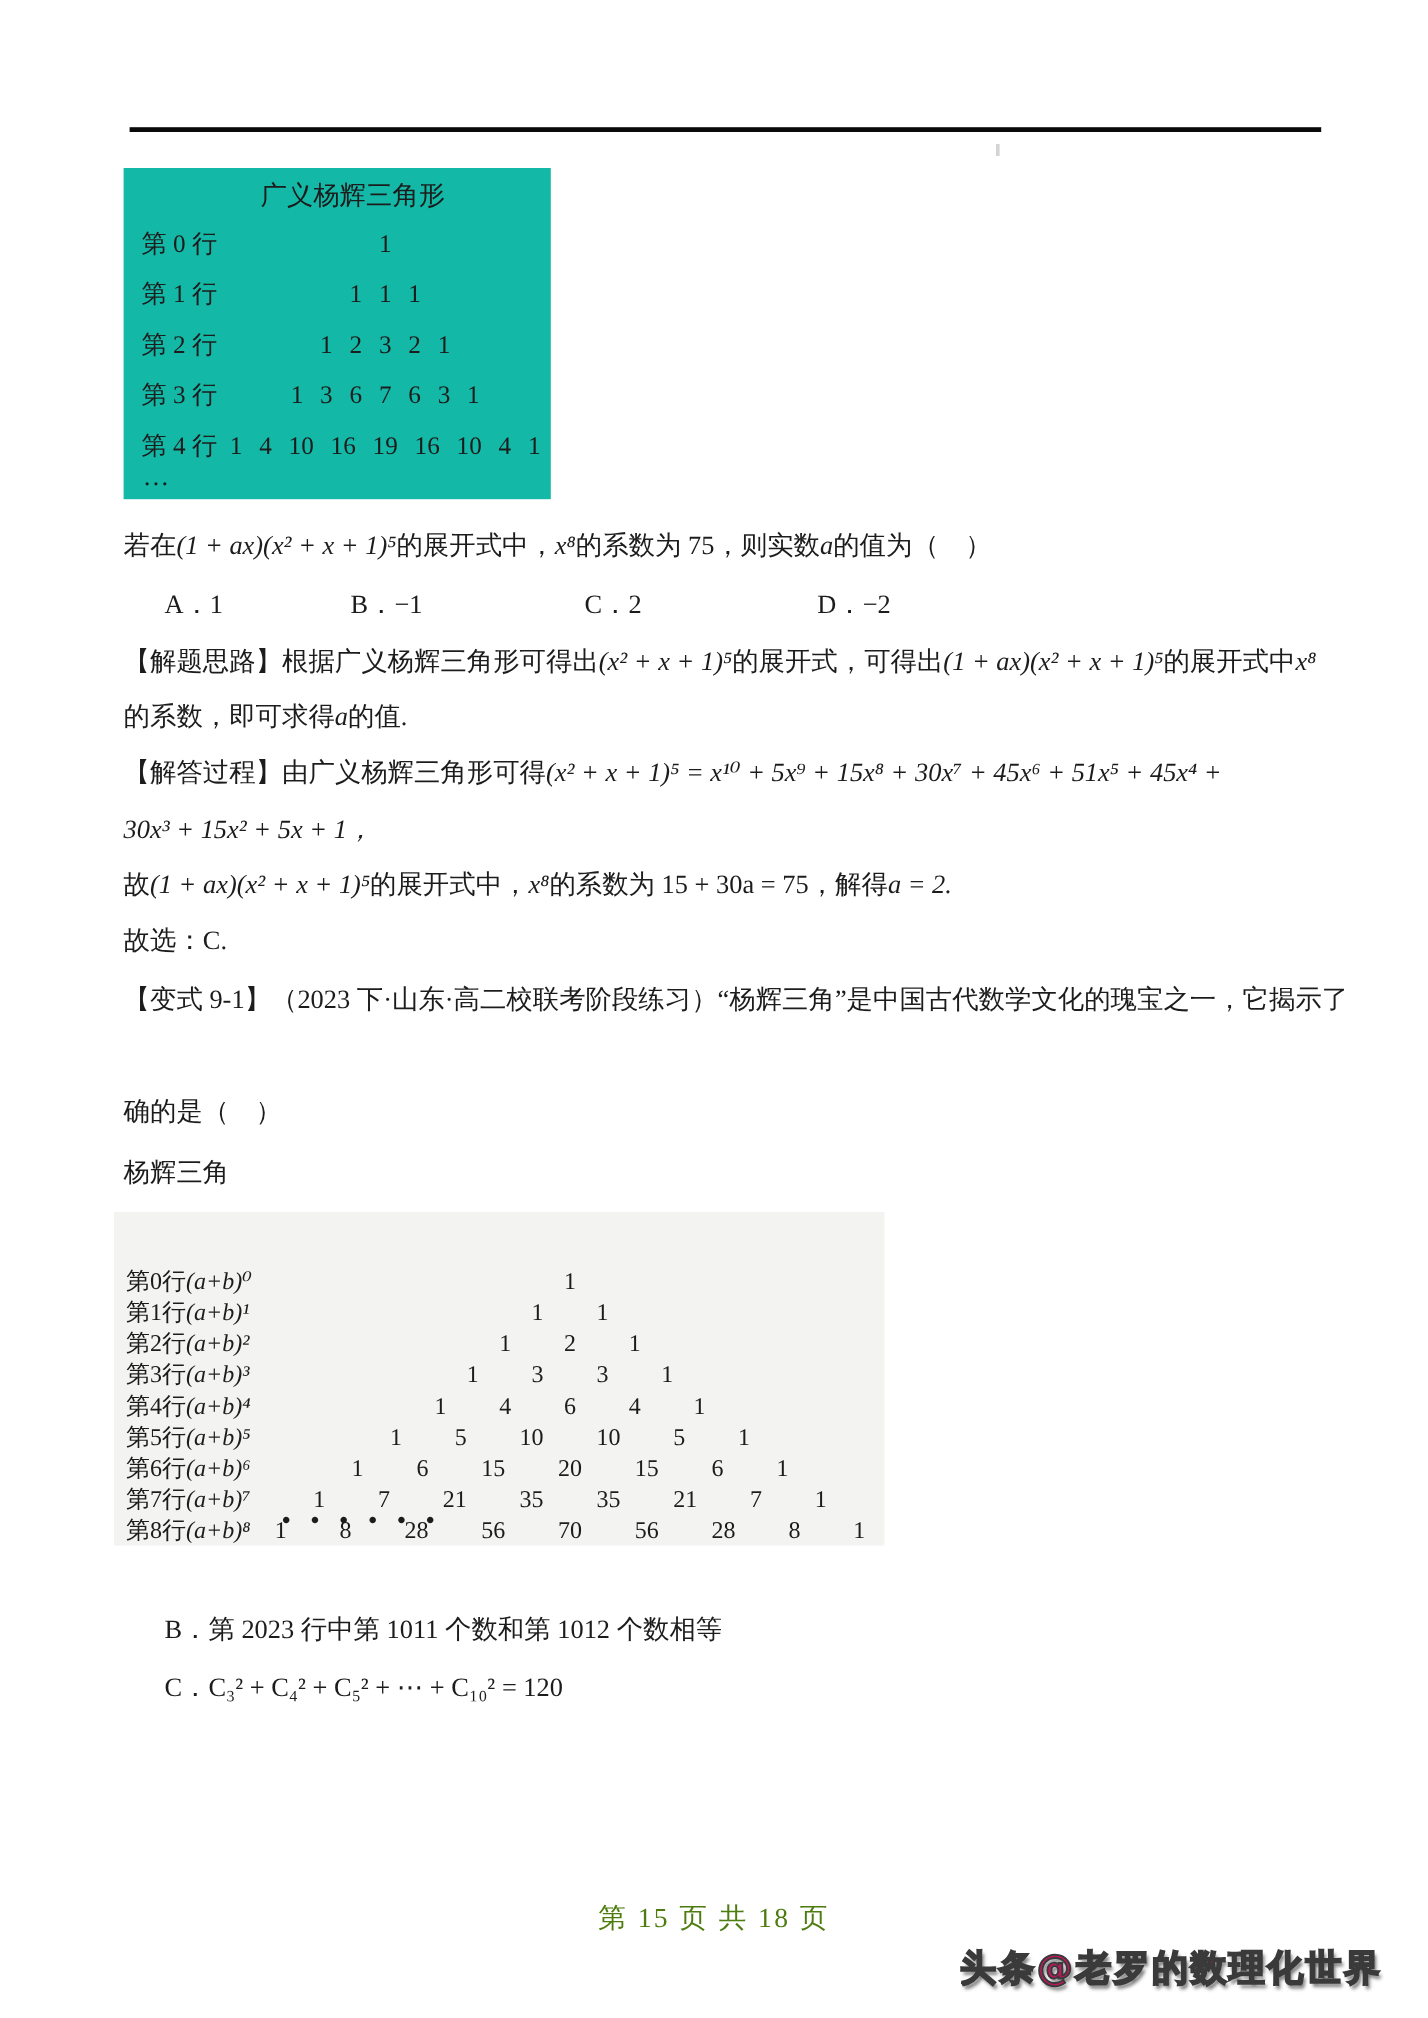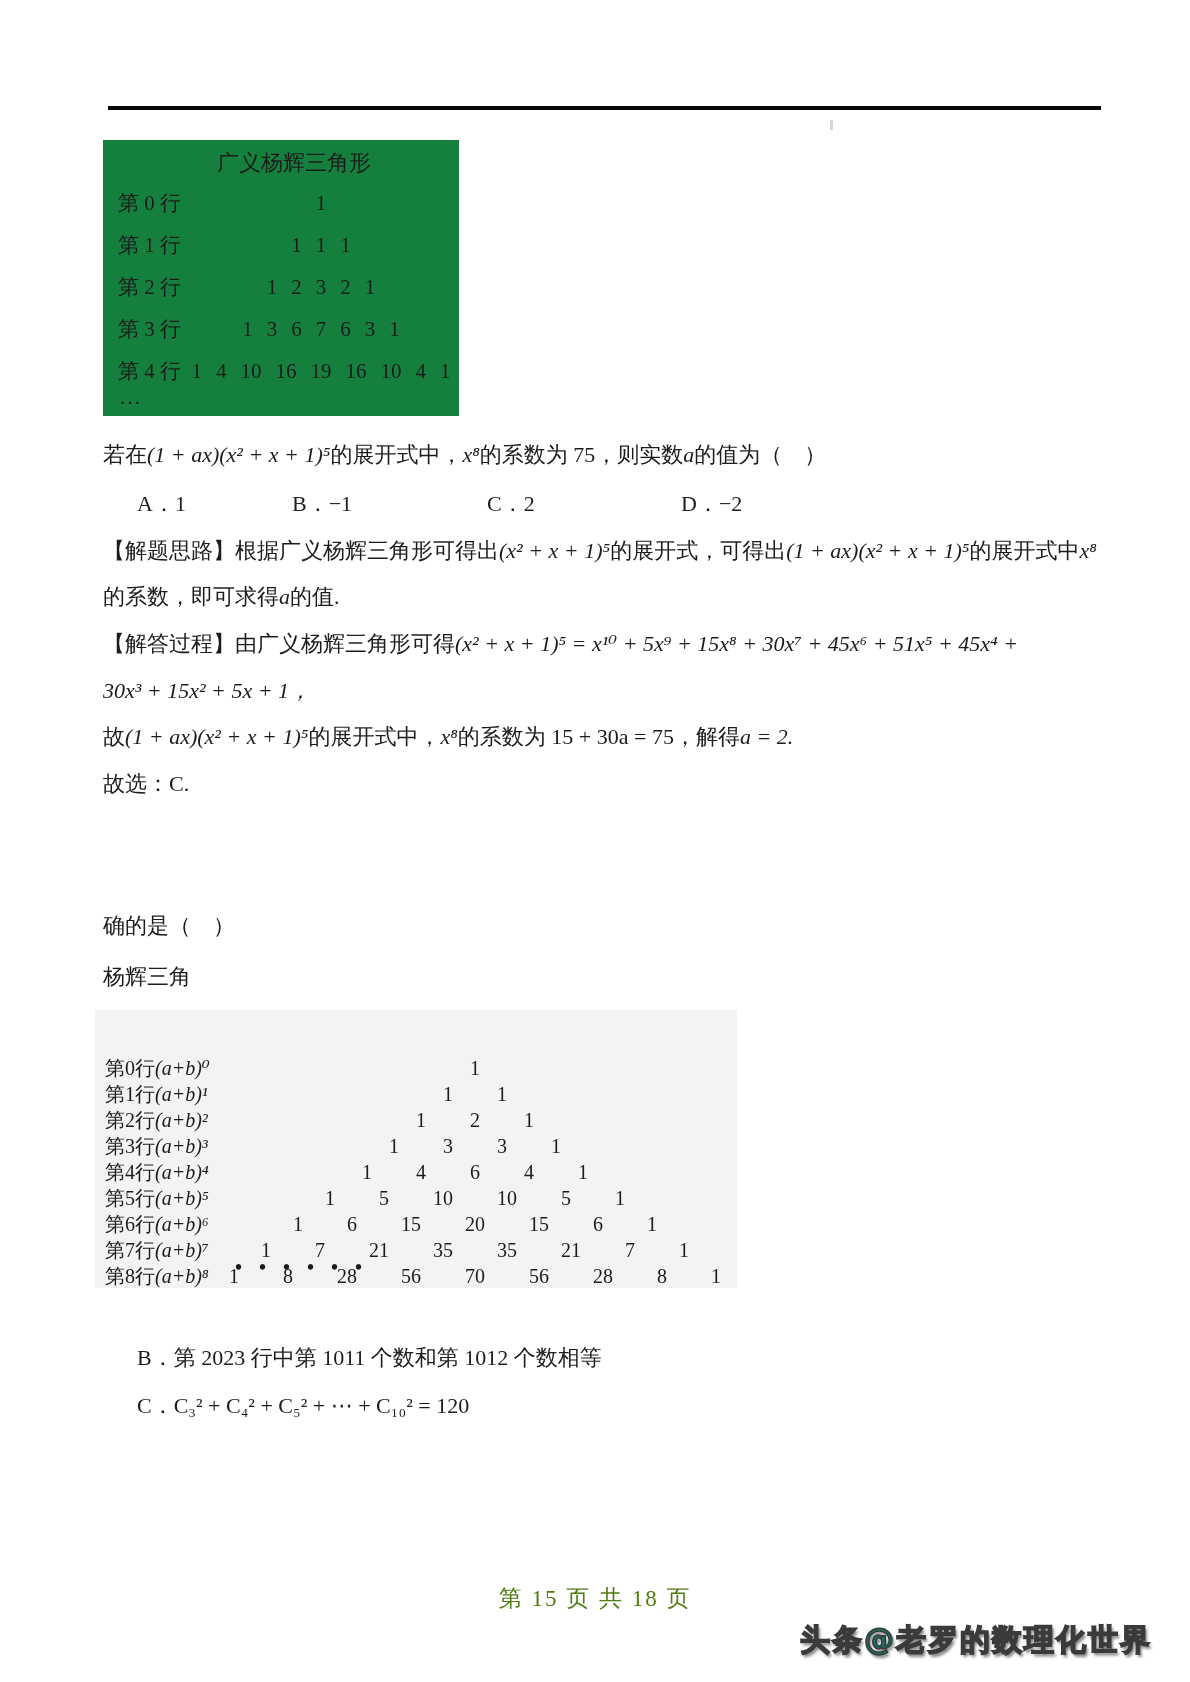--- a/index.html
+++ b/index.html
@@ -5,21 +5,21 @@
   * { margin:0; padding:0; box-sizing:border-box; }
   html,body { background:#ffffff; }
   .page {
     position:relative; width:1190px; height:1682px; background:#ffffff;
     font-family:"Liberation Serif","DejaVu Serif",serif; color:#1c1c1c; overflow:hidden;
   }
   .rule { position:absolute; left:108px; top:106px; width:993px; height:4px; background:#0a0a0a; }
   .speck { position:absolute; left:830px; top:120px; width:3px; height:10px; background:#c9c9c9; opacity:.8; }
 
   
-  .fig1 { position:absolute; left:103px; top:140px; width:356px; height:276px; background:#15803d; }
+  .fig1 { position:absolute; left:103px; top:140px; width:356px; height:276px; background:#14b8a6; }
   .fig1-title { position:absolute; left:41px; top:8px; width:300px; text-align:center; font-size:22px; white-space:nowrap; }
   .fig1 .trow { position:absolute; left:0; width:100%; height:30px; line-height:30px; font-size:21px; }
   .fig1 .lab { position:absolute; left:15px; white-space:nowrap; }
   .fig1 .nums { position:absolute; left:90px; width:256px; display:flex; justify-content:center; gap:14px; }
   .fig1-dots { position:absolute; left:16px; top:244px; font-size:22px; letter-spacing:2px; }
 
   
   .line { position:absolute; left:103px; font-size:22px; line-height:30px; white-space:nowrap; }
   .m { font-family:"Liberation Serif","DejaVu Serif",serif; font-style:italic; }
   .opt { position:absolute; white-space:nowrap; }
@@ -28,21 +28,21 @@
   
   .fig2 { position:absolute; left:95px; top:1010px; width:642px; height:278px; background:#f3f3f1; }
   .fig2 .trow { position:absolute; left:0; width:100%; height:26px; line-height:26px; font-size:20px;margin-top:31px; }
   .fig2 .lab { position:absolute; left:10px; white-space:nowrap; }
   .fig2 .nums { position:absolute; left:140px; width:480px; display:flex; justify-content:center; gap:44px; }
   .fig2-dots { position:absolute; left:140px; top:246px; font-size:20px; letter-spacing:6px; font-weight:bold; }
 
   .footer { position:absolute; left:0; top:1583px; width:100%; text-align:center; font-size:23px; color:#4d7c0f; letter-spacing:2px; }
   .watermark {
     position:absolute; top:1620px; right:38px; font-size:30px; font-weight:bold; letter-spacing:2px;
-    font-family:"DejaVu Sans","Liberation Sans",sans-serif; color:#0f766e;
+    font-family:"DejaVu Sans","Liberation Sans",sans-serif; color:#be185d;
     -webkit-text-stroke:1.6px #3a3a3a; text-shadow:2px 3px 3px rgba(90,90,90,.85);
     white-space:nowrap;
   }
 </style>
 </head>
 <body>
 
 <div class="page">
 
   <div class="rule"></div>
@@ -125,20 +125,21 @@
     <span>【解答过程】由广义杨辉三角形可得</span><span class="m">(x² + x + 1)⁵ = x¹⁰ + 5x⁹ + 15x⁸ + 30x⁷ + 45x⁶ + 51x⁵ + 45x⁴ +</span>
   </div>
   <div class="line" style="top:676px">
     <span class="m">30x³ + 15x² + 5x + 1，</span>
   </div>
   <div class="line" style="top:722px">
     <span>故</span><span class="m">(1 + ax)(x² + x + 1)⁵</span><span>的展开式中，</span><span class="m">x⁸</span><span>的系数为 15 + 30a = 75，解得</span><span class="m">a = 2.</span>
   </div>
   <div class="line" style="top:769px">故选：C.</div>
 
+  <div class="line" style="top:818px">【变式 9-1】（2023 下·山东·高二校联考阶段练习）“杨辉三角”是中国古代数学文化的瑰宝之一，它揭示了</div>
   <div class="line" style="top:911px">确的是（　）</div>
   <div class="line" style="top:962px">杨辉三角</div>
 
   <div class="fig2">
     <div class="trow" style="top:14px">
       <span class="lab"><span>第0行</span><span class="m">(a+b)⁰</span></span>
       <span class="nums">
           <span>1</span>
         </span>
     </div>

